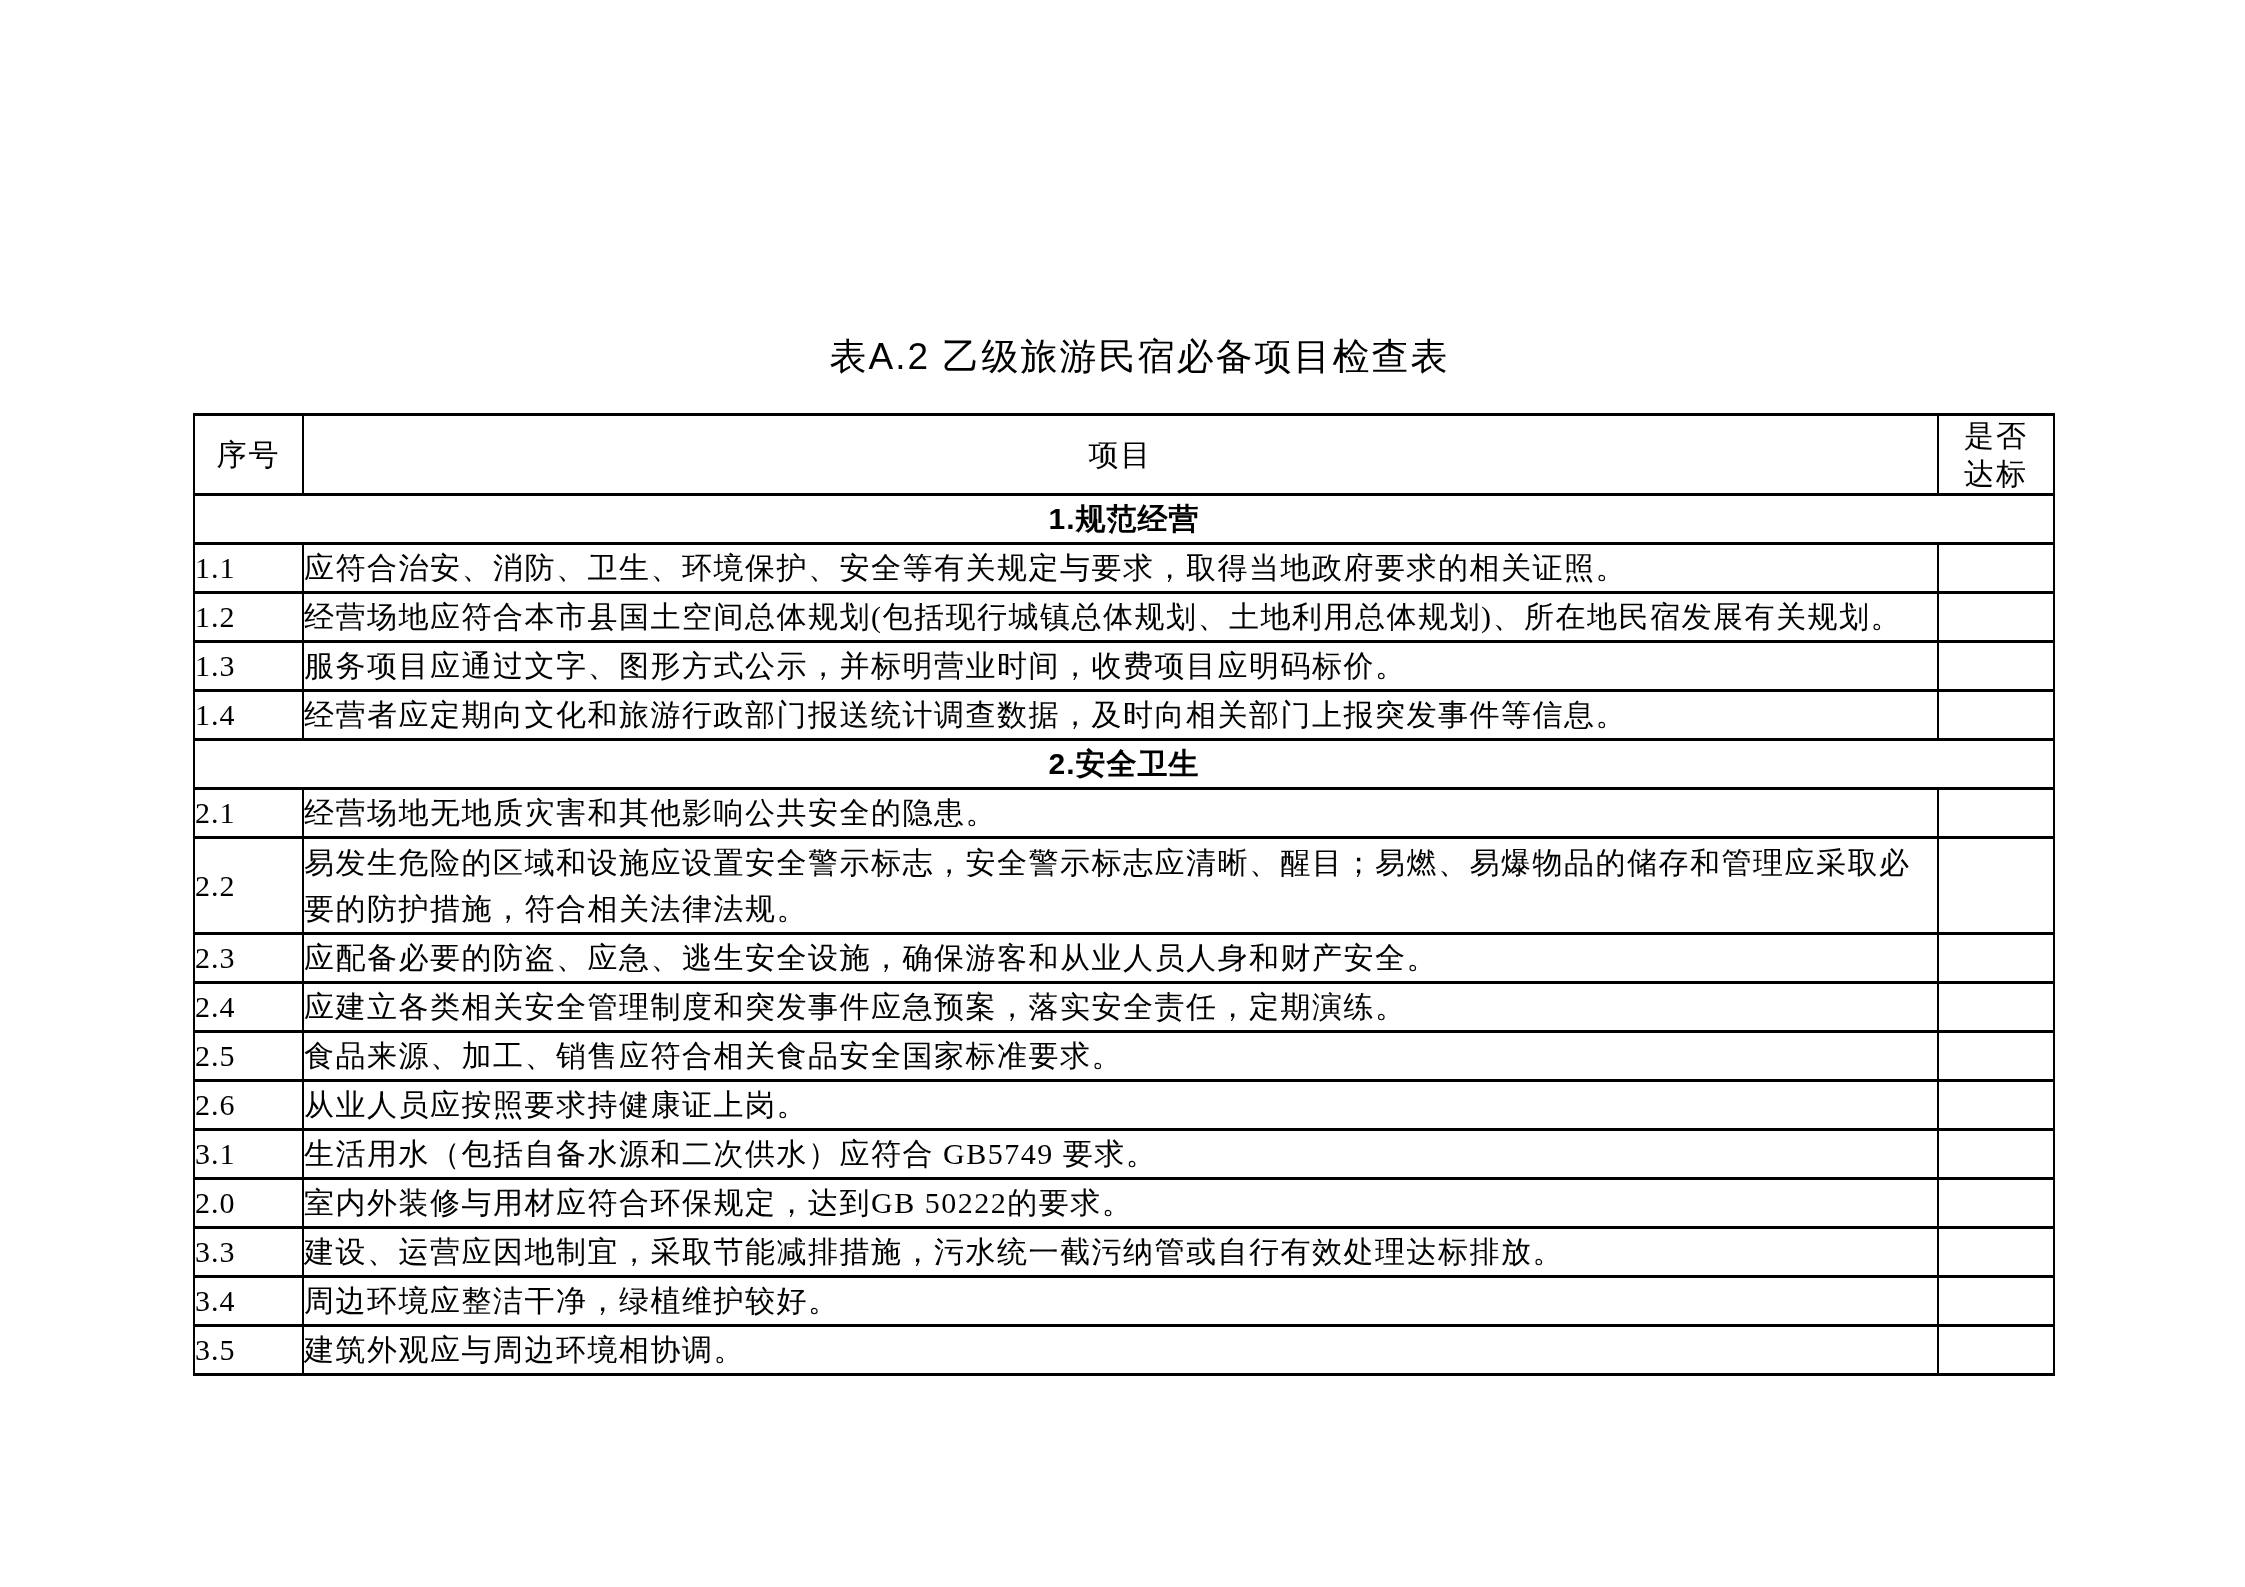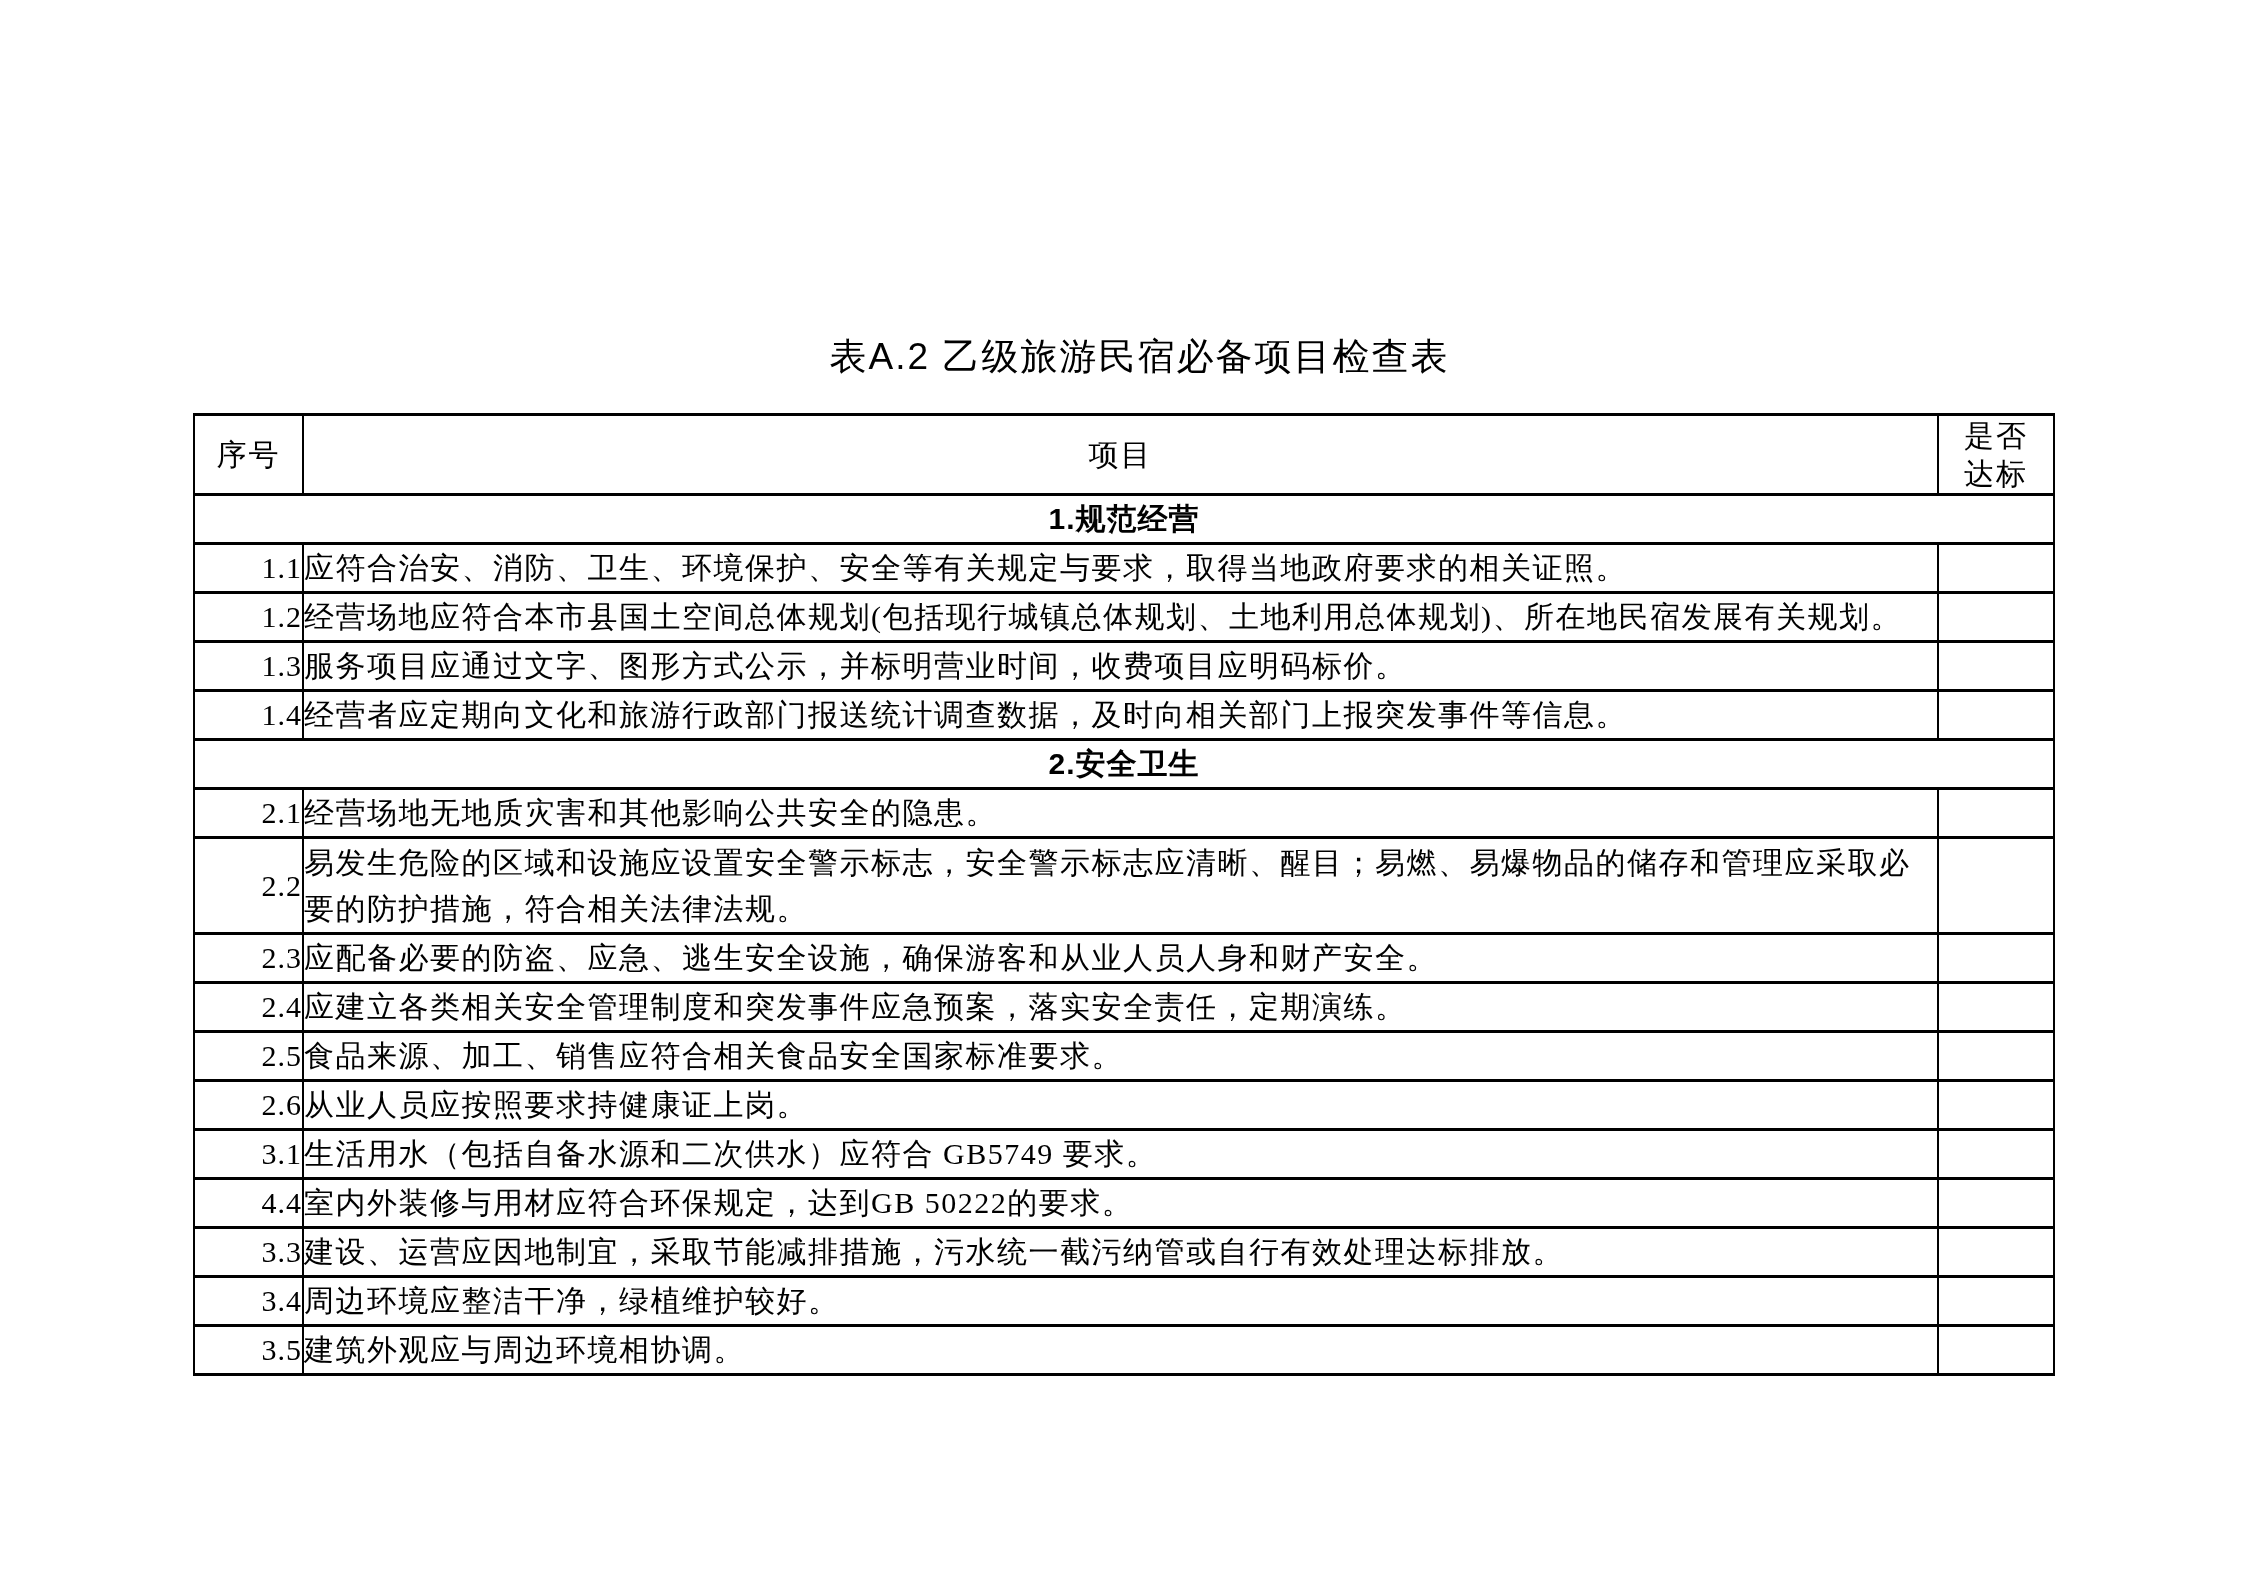--- a/index.html
+++ b/index.html
@@ -55,21 +55,21 @@
   .row-section { height: 49px; padding-left: 8px; }
   .row-section td {
     text-align: center;
     font-family: "Liberation Sans", "DejaVu Sans", sans-serif;
     font-weight: bold;
     letter-spacing: 1px;
   }
   .row-item { height: 48px; }
   .row-item.tall { height: 96px; }
   .cell-no {
-    text-align: right;
+    text-align: left;
     letter-spacing: 1px;
   }
   .cell-item {
     text-align: left;
     padding: 1px 14px 1px 14px;
     line-height: 46px;
     letter-spacing: 1.5px;
   }
   .pass-col-line { display: block; }
 </style>
@@ -157,21 +157,21 @@
       <td class="cell-pass"></td>
     </tr>
 
 
     <tr class="row-item">
       <td class="cell-no">3.1</td>
       <td class="cell-item">生活用水（包括自备水源和二次供水）应符合 GB5749 要求。</td>
       <td class="cell-pass"></td>
     </tr>
     <tr class="row-item">
-      <td class="cell-no">4.4</td>
+      <td class="cell-no">2.0</td>
       <td class="cell-item">室内外装修与用材应符合环保规定，达到GB 50222的要求。</td>
       <td class="cell-pass"></td>
     </tr>
     <tr class="row-item">
       <td class="cell-no">3.3</td>
       <td class="cell-item">建设、运营应因地制宜，采取节能减排措施，污水统一截污纳管或自行有效处理达标排放。</td>
       <td class="cell-pass"></td>
     </tr>
     <tr class="row-item">
       <td class="cell-no">3.4</td>

